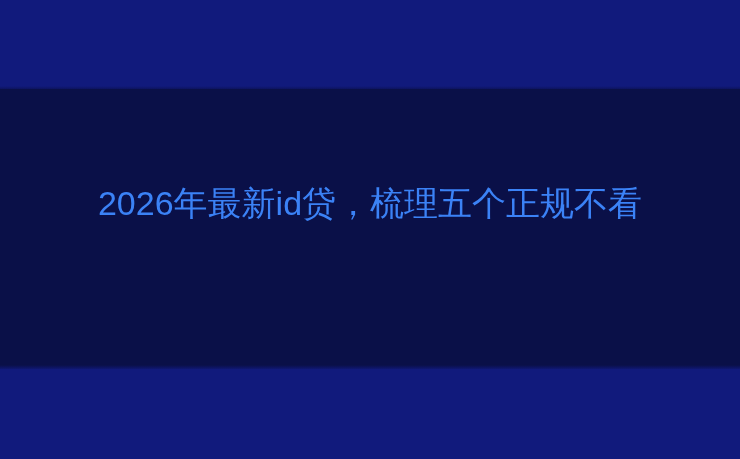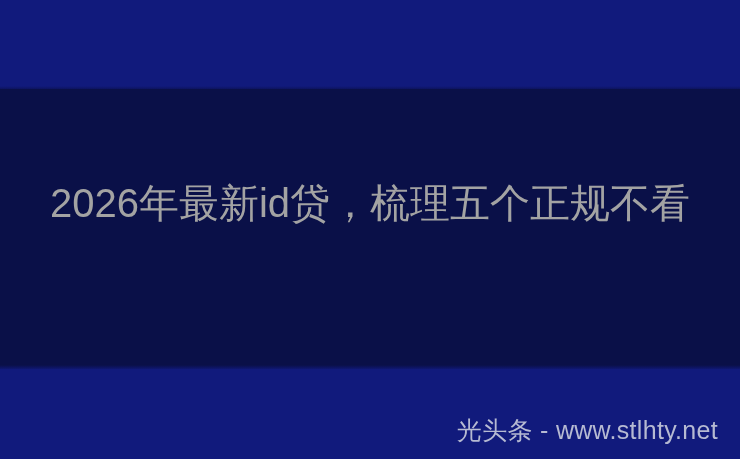--- a/index.html
+++ b/index.html
@@ -62,22 +62,22 @@
     position: absolute;
     left: 0;
     top: 176px;
     width: 740px;
     text-align: center;
     z-index: 4;
   }
 
   .title-line {
     display: block;
-    color: #a3a3a3;
-    font-size: 40px;
+    color: #3b82f6;
+    font-size: 34px;
     font-weight: 400;
     line-height: 55px;
     letter-spacing: 0px;
     white-space: nowrap;
   }
 
   
   .watermark {
     position: absolute;
     right: 22px;
@@ -109,17 +109,14 @@
   <div class="band band-middle"></div>
 
   <div class="band band-bottom-edge"></div>
 
   <div class="band band-bottom"></div>
 
   <div class="title-block">
     <span class="title-line">2026年最新id贷，梳理五个正规不看</span>
   </div>
 
-  <div class="watermark">
-    <span class="watermark-text">光头条 - www.stlhty.net</span>
-  </div>
 
 </div>
 
 </body></html>

